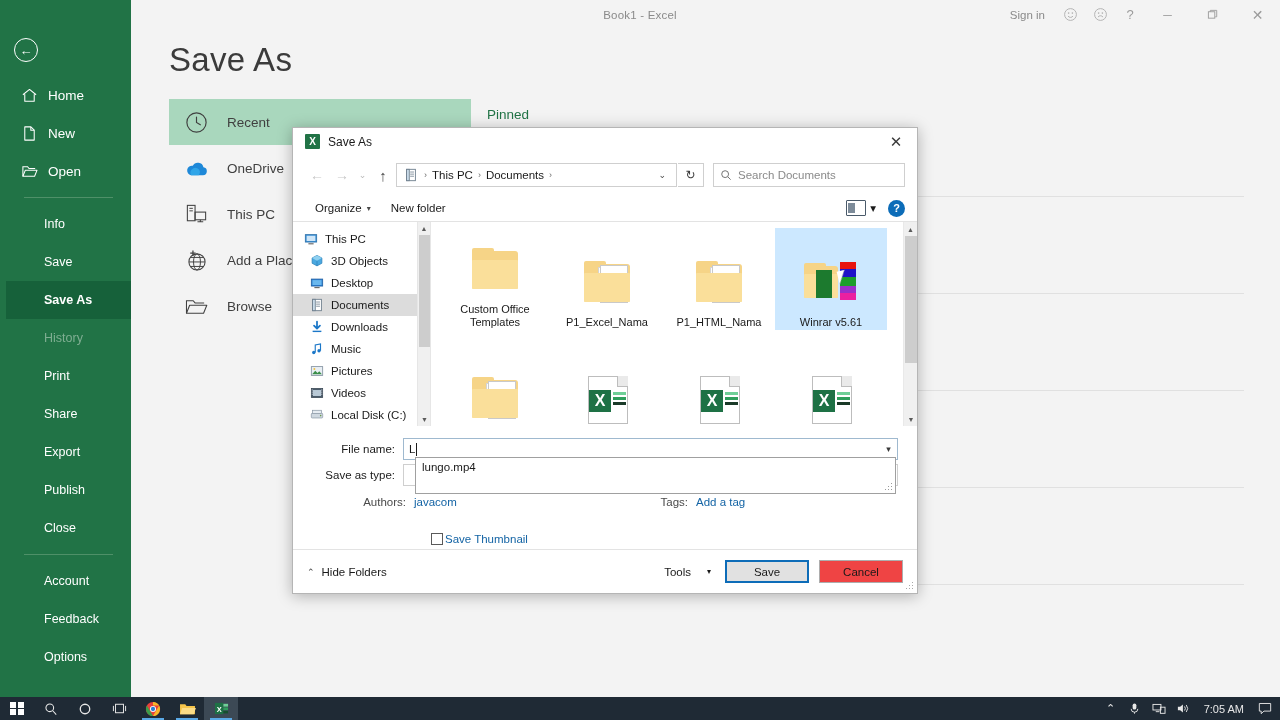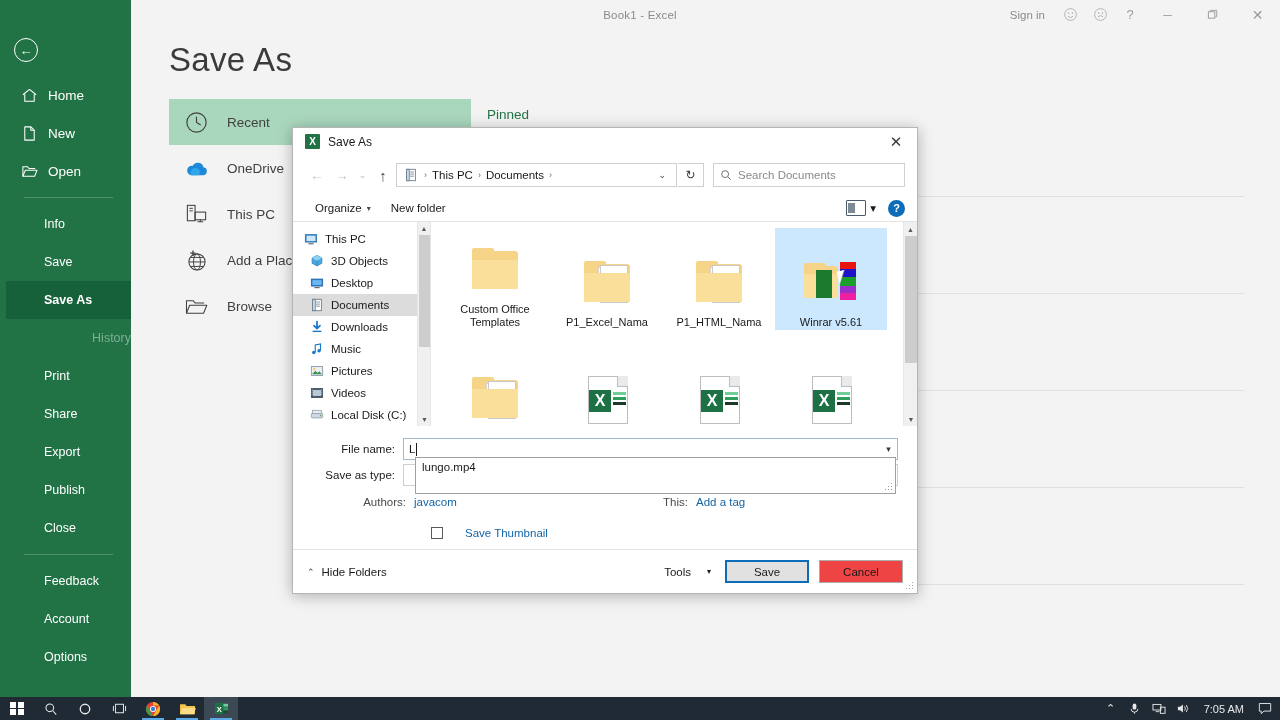--- a/index.html
+++ b/index.html
@@ -43,21 +43,21 @@
     border: 1.6px solid #ffffff; border-radius: 50%;
     display: flex; align-items: center; justify-content: center;
     font-size: 13px; line-height: 1; color: #fff;
   }
   .nav-item {
     height: 38px; display: flex; align-items: center;
     padding-left: 14px; font-size: 13.5px; color: #ffffff; gap: 10px;
   }
   .nav-item.sub { padding-left: 38px; font-size: 12.5px; height: 38px; }
   .nav-item.active { background: #16613a; font-weight: 600; }
-  .nav-item.dim { color: #7fae92; justify-content: flex-end; }
+  .nav-item.dim { color: #7fae92; }
   .nav-ico { width: 18px; height: 18px; display: flex; align-items: center; justify-content: center; }
   .nav-sep { height: 1px; background: #4f9068; margin: 7px 18px; }
 
   
   .backstage-main {
     position: absolute; left: 131px; top: 29px; right: 0; bottom: 23px;
     background: #f3f3f3;
   }
   .page-title {
     position: absolute; left: 38px; top: 12px;
@@ -260,21 +260,21 @@
       radial-gradient(circle 0.9px at 4.5px 4.5px, #9a9a9a 99%, transparent),
       radial-gradient(circle 0.9px at 7.5px 4.5px, #9a9a9a 99%, transparent),
       radial-gradient(circle 0.9px at 7.5px 1.5px, #9a9a9a 99%, transparent);
   }
 
   .meta-row { display: flex; align-items: center; height: 22px; margin-top: 3px; font-size: 11.5px; }
   .meta-label { width: 121px; text-align: right; padding-right: 8px; color: #4a4a4a; }
   .meta-link { color: #1464a5; }
   .meta-tags-label { width: 72px; text-align: right; padding-right: 8px; color: #4a4a4a; }
 
-  .thumb-row { display: flex; align-items: center; gap: 22px; margin: 14px 0 0 138px; font-size: 11.5px; }
+  .thumb-row { display: flex; align-items: center; gap: 2px; margin: 20px 0 0 138px; font-size: 11.5px; }
   .cb { width: 12px; height: 12px; border: 1px solid #5a5a5a; background: #fff; }
   .thumb-label { color: #1464a5; }
 
   
   .dlg-footer {
     position: absolute; left: 0; bottom: 0; width: 100%; height: 44px;
     border-top: 1px solid #e3e3e3; display: flex; align-items: center; padding: 0 14px;
   }
   .hide-folders { display: flex; align-items: center; gap: 7px; font-size: 11.5px; color: #1a1a1a; }
   .hf-caret { font-size: 9px; color: #3a3a3a; }
@@ -475,24 +475,24 @@
       <div class="nav-item sub">
           <span>Publish</span>
         </div>
       <div class="nav-item sub">
           <span>Close</span>
         </div>
 
       <div class="nav-sep"></div>
 
       <div class="nav-item sub">
+          <span>Account</span>
+        </div>
+      <div class="nav-item sub">
           <span>Feedback</span>
-        </div>
-      <div class="nav-item sub">
-          <span>Account</span>
         </div>
       <div class="nav-item sub">
           <span>Options</span>
         </div>
     </div>
   </div>
 
   <div class="dialog">
 
     <div class="dlg-titlebar">
@@ -796,21 +796,21 @@
         <div class="form-label">Save as type:</div>
         <div class="combo plain">
           <span></span>
           <span class="caret">▾</span>
         </div>
       </div>
 
       <div class="meta-row">
         <div class="meta-label">Authors:</div>
         <div class="meta-link" style="width:210px">javacom</div>
-        <div class="meta-tags-label">This:</div>
+        <div class="meta-tags-label">Tags:</div>
         <div class="meta-link">Add a tag</div>
       </div>
 
       <div class="thumb-row">
         <span class="cb"></span>
         <span class="thumb-label">Save Thumbnail</span>
       </div>
     </div>
 
     <div class="autocomplete" style="left:122px; top:329px;">

